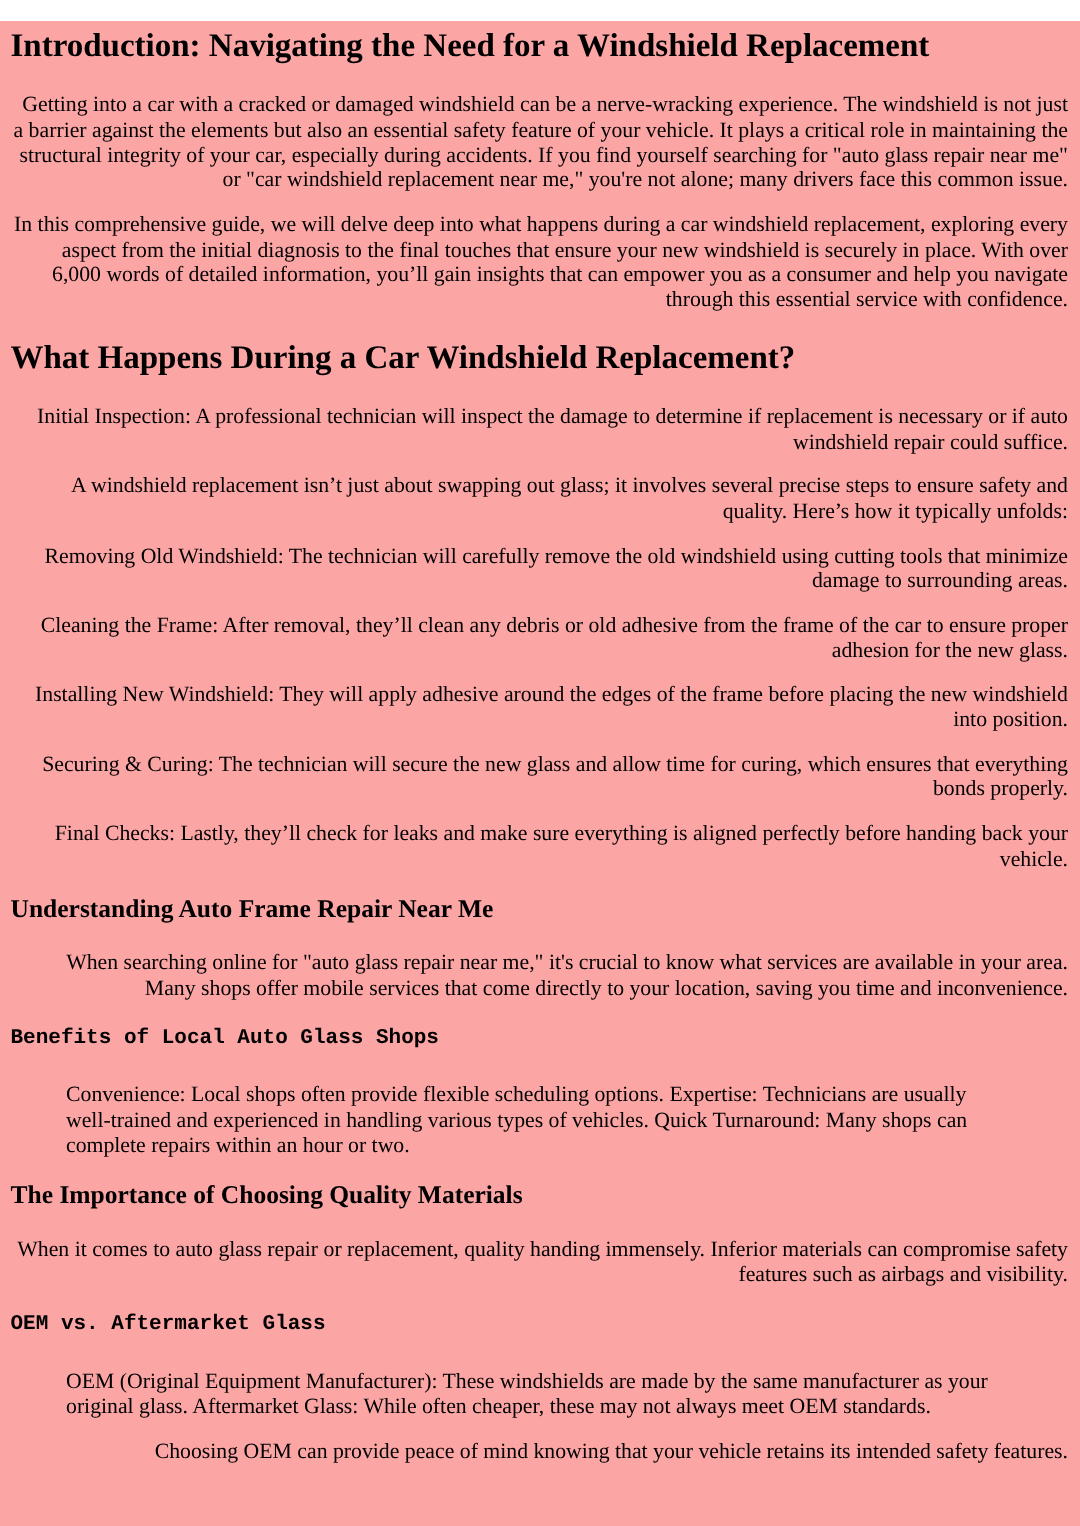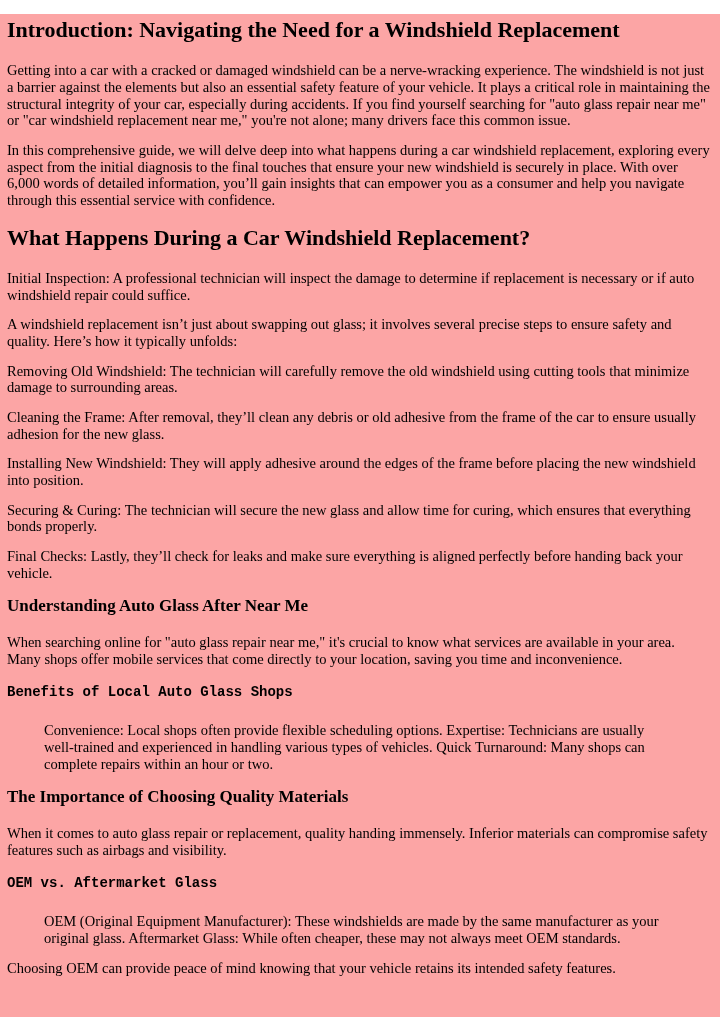--- a/index.html
+++ b/index.html
@@ -35,20 +35,21 @@
     margin: 15px 0 18px 0;
   }
   .page h3 {
     font-size: 14px;
     font-weight: bold;
     margin: 17px 0 22px 0;
     font-family: Liberation Mono, monospace;
   }
   .page p {
     margin: 13px 0;
+    text-align: right;
   }
   .page blockquote {
     margin: 13px 40px 13px 37px;
   }
 </style>
 </head>
 <body>
 
 <div class="page">
 
@@ -60,29 +61,29 @@
 
   <h1>What Happens During a Car Windshield Replacement?</h1>
 
   <p>Initial Inspection: A professional technician will inspect the damage to determine if replacement is necessary or if auto windshield repair could suffice.</p>
 
   <p>A windshield replacement isn’t just about swapping out glass; it involves several precise steps to ensure safety and quality. Here’s how it typically unfolds:</p>
 
 
   <p>Removing Old Windshield: The technician will carefully remove the old windshield using cutting tools that minimize damage to surrounding areas.</p>
 
-  <p>Cleaning the Frame: After removal, they’ll clean any debris or old adhesive from the frame of the car to ensure usually adhesion for the new glass.</p>
+  <p>Cleaning the Frame: After removal, they’ll clean any debris or old adhesive from the frame of the car to ensure proper adhesion for the new glass.</p>
 
   <p>Installing New Windshield: They will apply adhesive around the edges of the frame before placing the new windshield into position.</p>
 
   <p>Securing &amp; Curing: The technician will secure the new glass and allow time for curing, which ensures that everything bonds properly.</p>
 
   <p>Final Checks: Lastly, they’ll check for leaks and make sure everything is aligned perfectly before handing back your vehicle.</p>
 
-  <h2>Understanding Auto Glass After Near Me</h2>
+  <h2>Understanding Auto Frame Repair Near Me</h2>
 
   <p>When searching online for "auto glass repair near me," it's crucial to know what services are available in your area. Many shops offer mobile services that come directly to your location, saving you time and inconvenience.</p>
 
   <h3>Benefits of Local Auto Glass Shops</h3>
 
   <blockquote>Convenience: Local shops often provide flexible scheduling options. Expertise: Technicians are usually well-trained and experienced in handling various types of vehicles. Quick Turnaround: Many shops can complete repairs within an hour or two.</blockquote>
 
   <h2>The Importance of Choosing Quality Materials</h2>
 
   <p>When it comes to auto glass repair or replacement, quality handing immensely. Inferior materials can compromise safety features such as airbags and visibility.</p>

